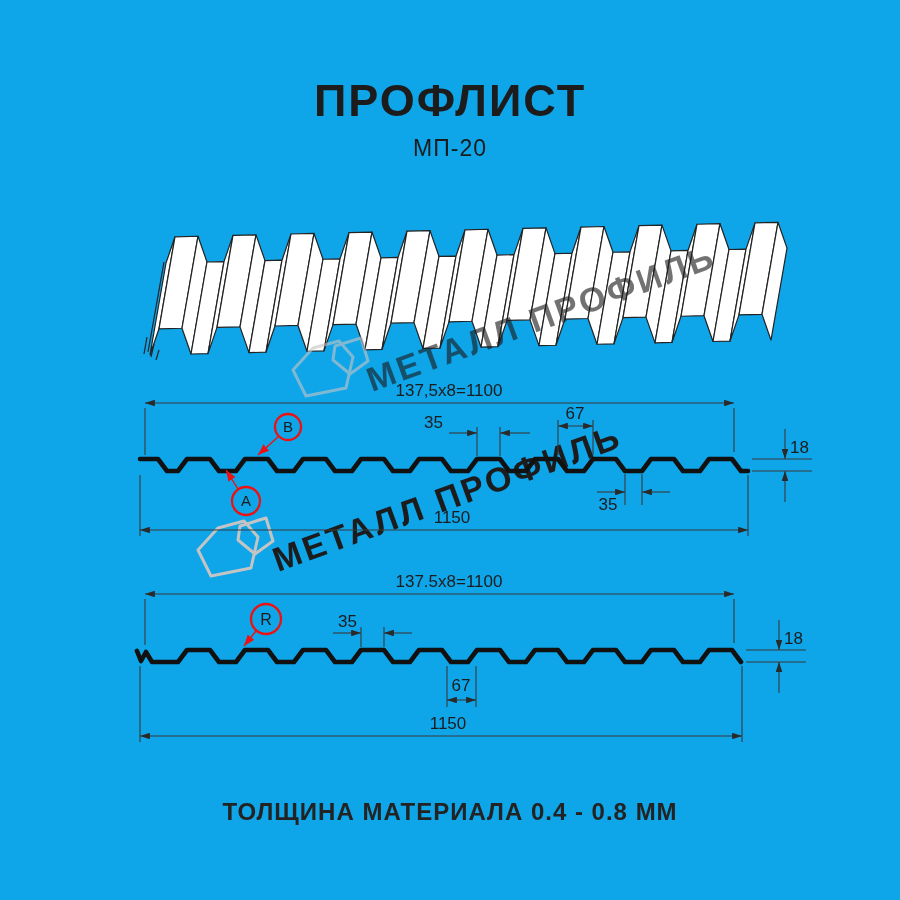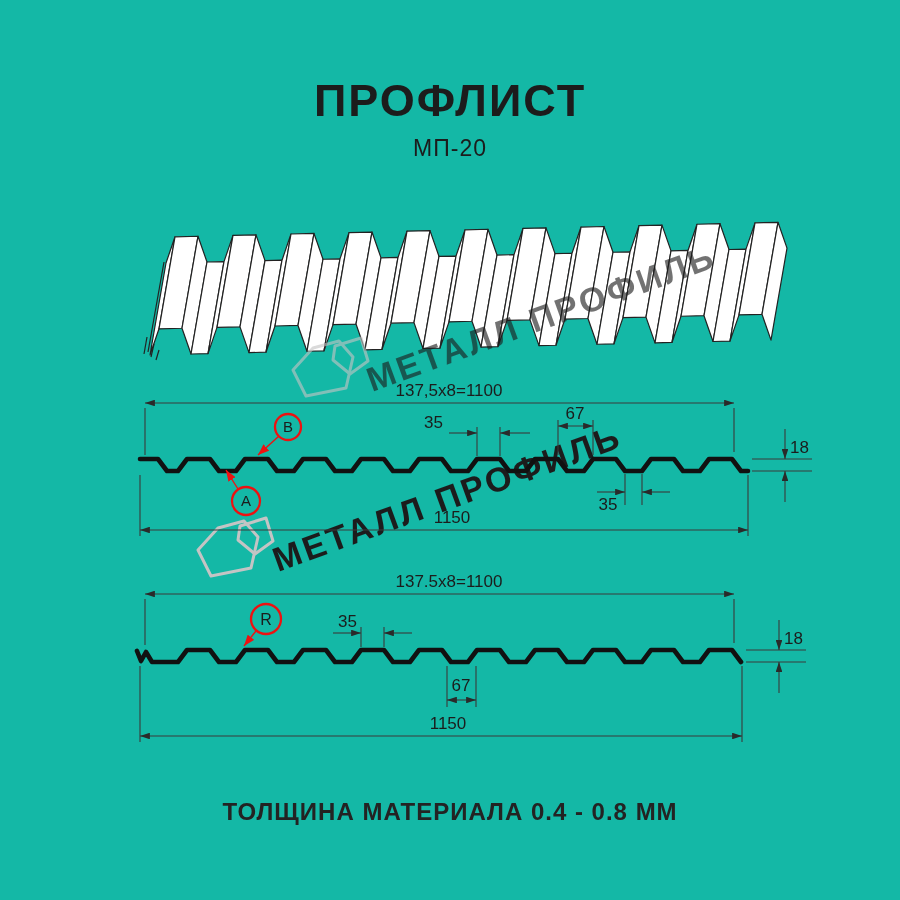--- a/index.html
+++ b/index.html
@@ -1,16 +1,16 @@
 <!DOCTYPE html>
 <html><head>
 <meta charset="utf-8">
 <style>
   html,body{margin:0;padding:0;background:#ffffff;}
-  .page{width:900px;height:900px;position:relative;background:#14b8a6;overflow:hidden;}
+  .page{width:900px;height:900px;position:relative;background:#0ea5e9;overflow:hidden;}
   svg{display:block;}
   text{font-family:"Liberation Sans","DejaVu Sans",sans-serif;fill:#1c1c1c;}
   .title-text{font-size:45px;font-weight:bold;letter-spacing:2px;}
   .subtitle-text{font-size:23px;font-weight:normal;letter-spacing:1px;}
   .footer-text{font-size:24px;font-weight:bold;letter-spacing:1px;fill:#232323;}
   .dim-text{font-size:17px;}
   .red-label{font-size:15px;font-weight:normal;}
   .wm-text{font-size:34px;font-weight:bold;letter-spacing:3px;}
   .dim-line{stroke:#3a3a3a;stroke-width:1.1;fill:none;}
   .ref-line{stroke:#3a3a3a;stroke-width:1.1;fill:none;}

